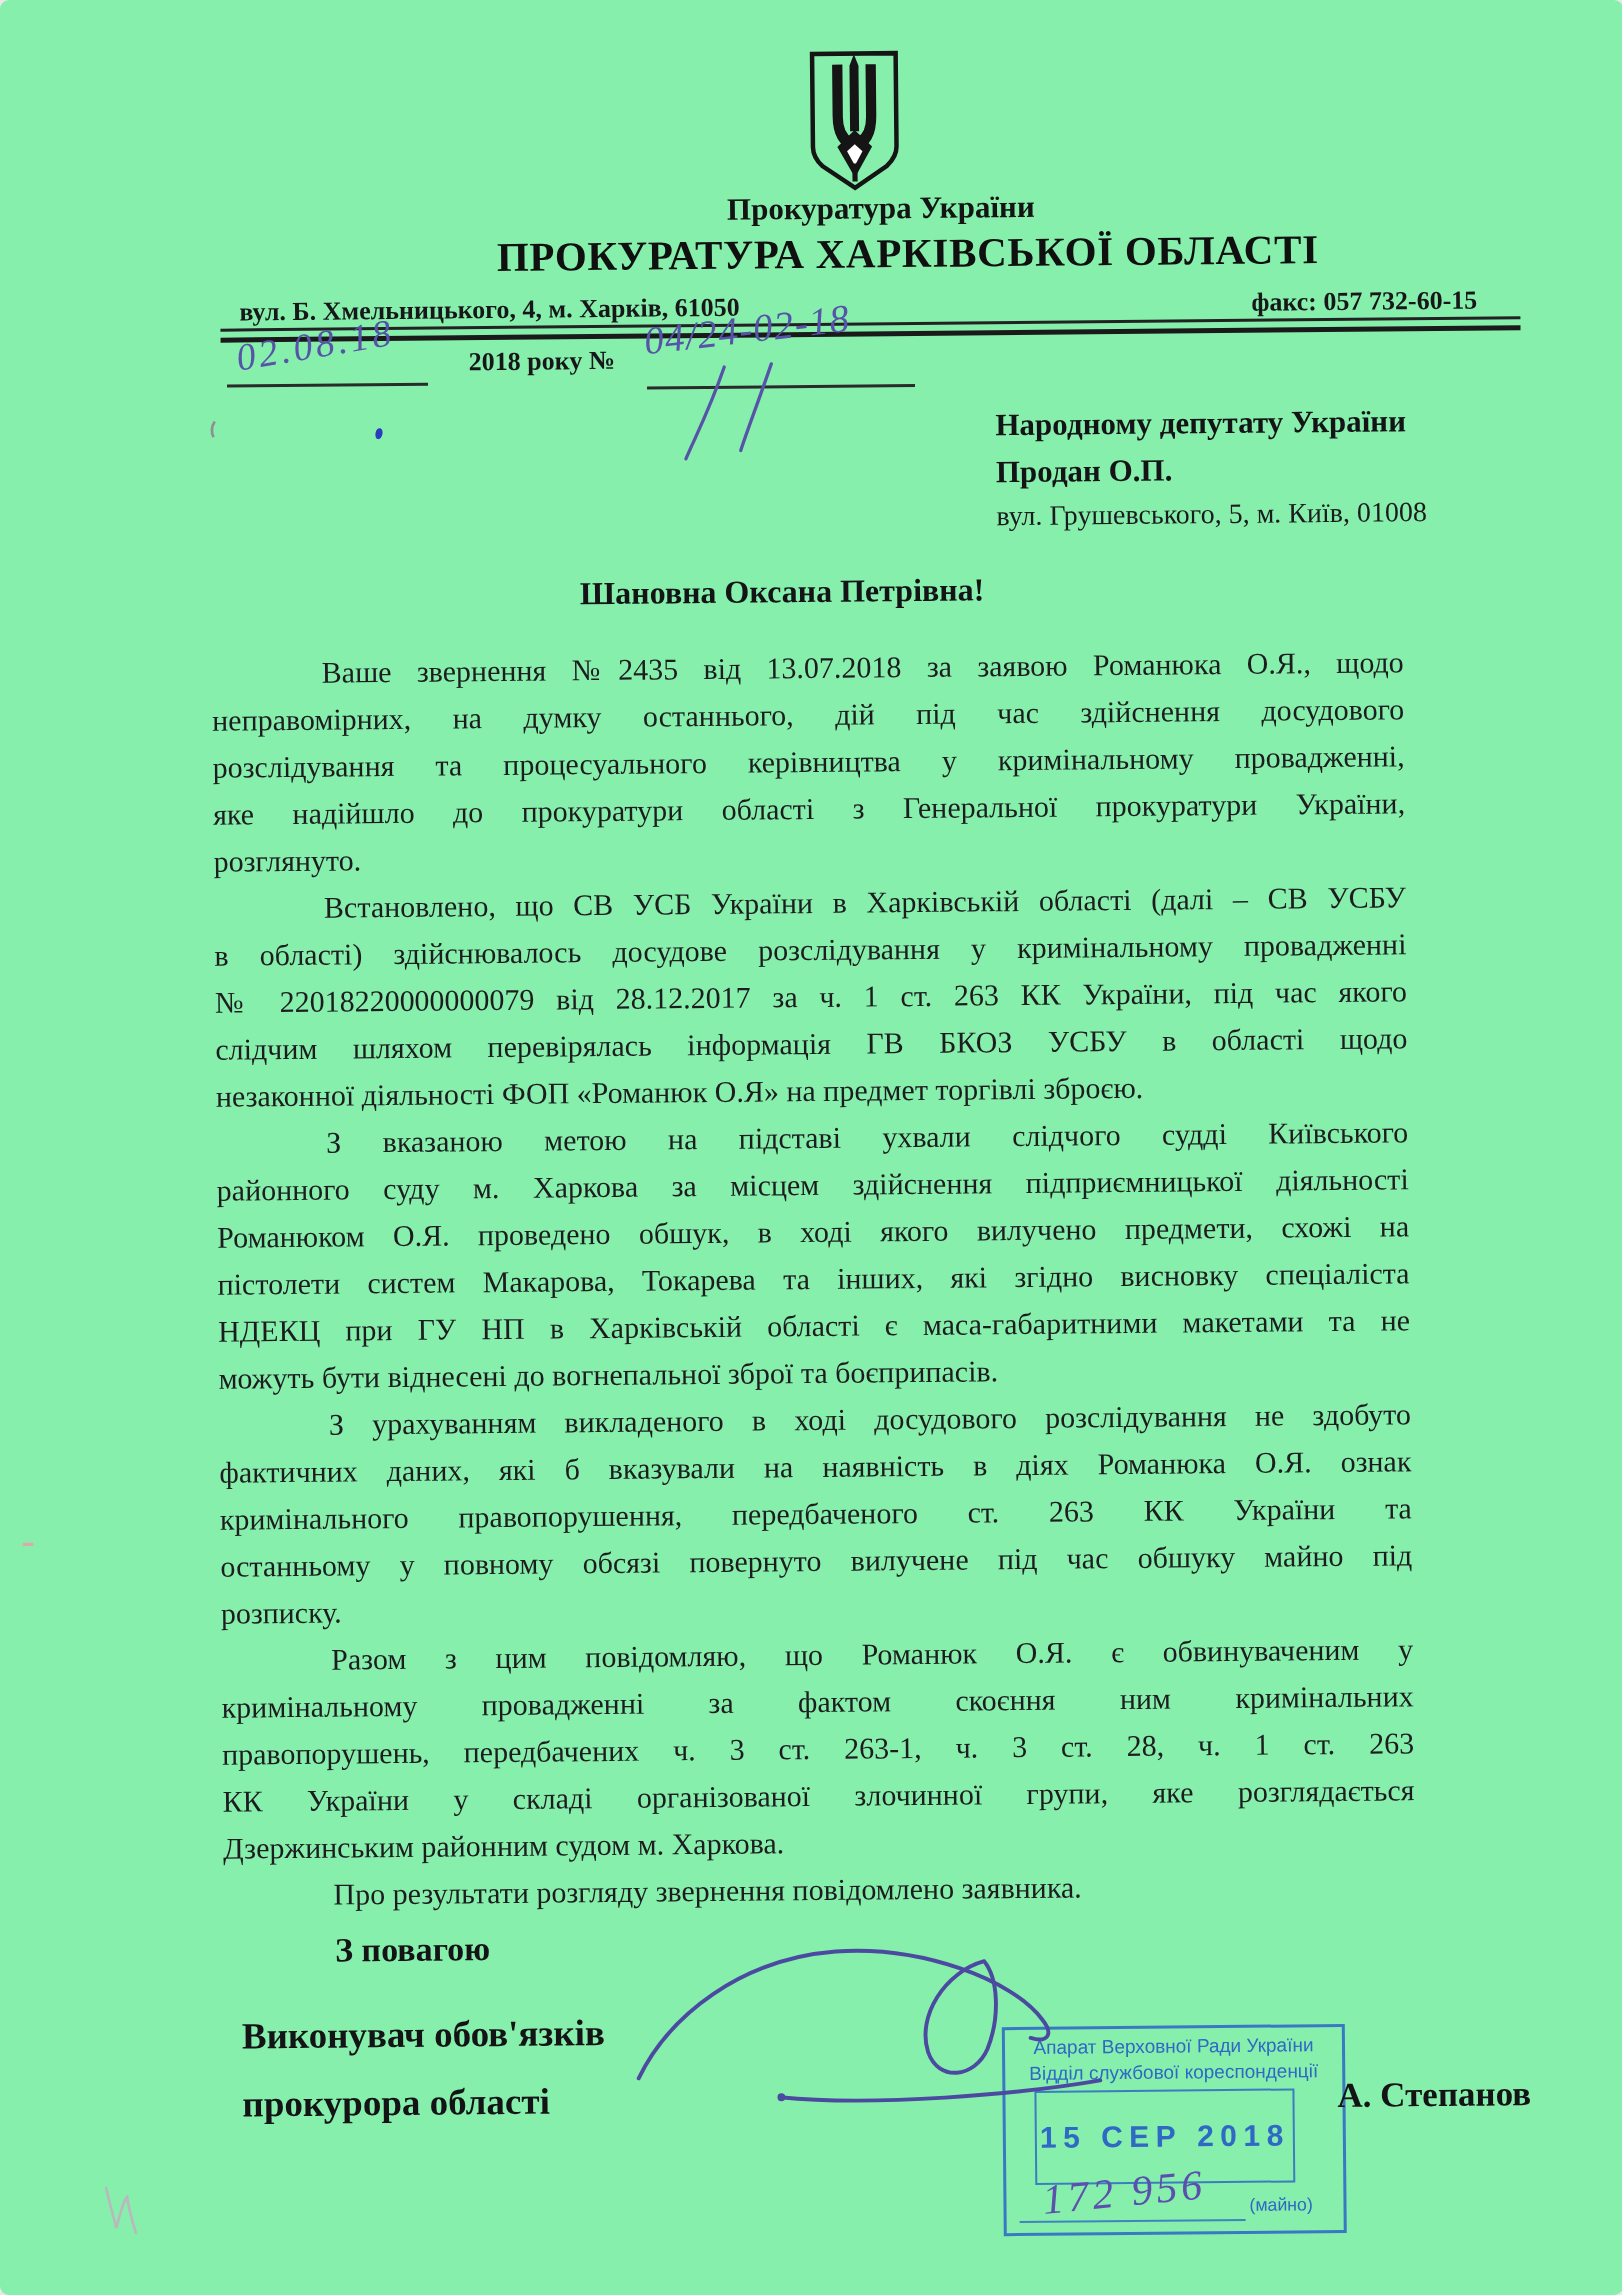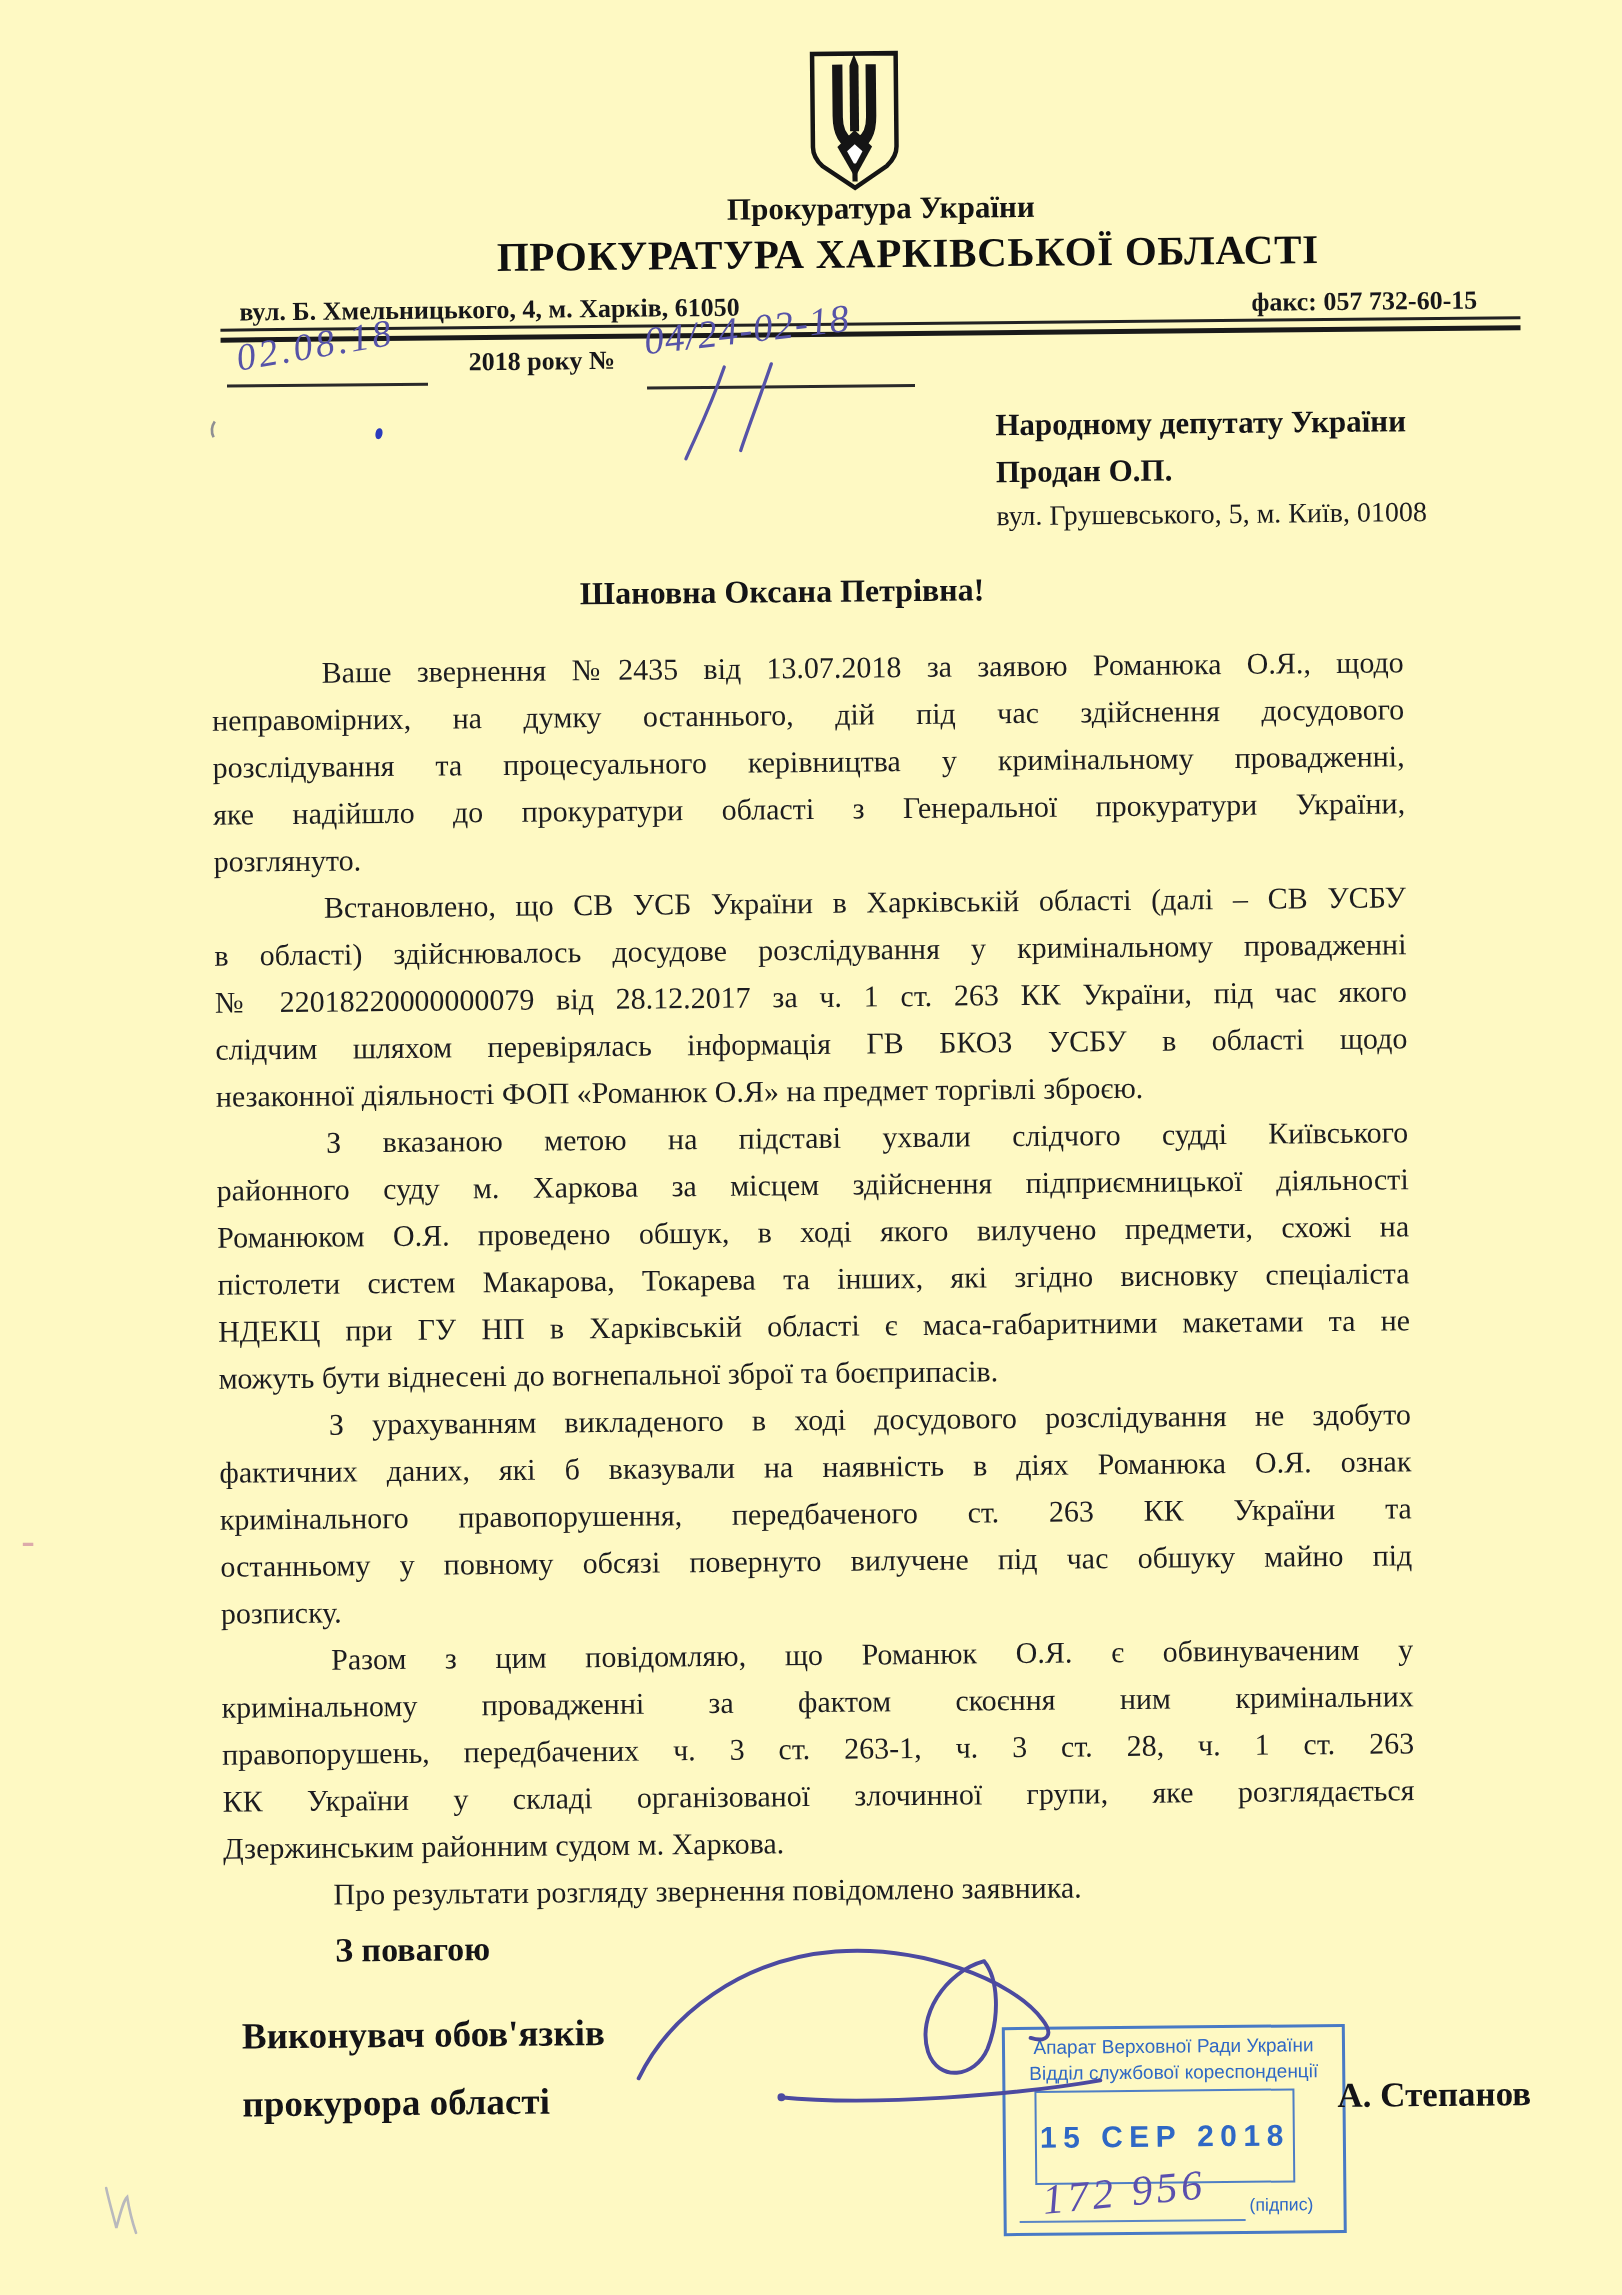--- a/index.html
+++ b/index.html
@@ -1,18 +1,18 @@
 <!DOCTYPE html>
 <html lang="uk" style="font-size:10.5px"><head>
 <meta charset="utf-8">
 <style>
   html,body{margin:0;padding:0;background:#e8e8e8;}
   .page{
-    position:relative;width:1623px;height:2295px;background:#fef9c3;
-    overflow:hidden;font-family:"Liberation Serif","DejaVu Serif",serif;color:#1b1b1e;
+    position:relative;width:1623px;height:2295px;background:#86efac;
+    overflow:hidden;font-family:"Liberation Serif","DejaVu Serif",serif;color:#1b1b1e;border-radius:9px;
   }
   .sheet{position:absolute;inset:0;transform:rotate(-0.55deg);transform-origin:811px 1112px;}
   .abs{position:absolute;}
   
   .agency-small{left:641px;top:191px;width:497px;text-align:center;font-size:31px;font-weight:bold;color:#141414;}
   .agency-main{left:419px;top:230px;width:994px;text-align:center;font-size:41px;font-weight:bold;letter-spacing:0.7px;color:#101010;white-space:nowrap;}
   .addr-left{left:247px;top:292px;font-size:26px;font-weight:bold;color:#17171a;white-space:nowrap;}
   .addr-fax{left:1197px;top:292px;width:288px;text-align:right;font-size:26px;font-weight:bold;color:#17171a;white-space:nowrap;}
   .rule-a{left:228px;top:323px;width:1300px;height:3.3px;background:#222;}
   .rule-b{left:228px;top:332px;width:1300px;height:4.6px;background:#1a1a1a;}
@@ -134,21 +134,21 @@
     <div class="abs signer">А. Степанов</div>
 
     <div class="abs stamp">
       <div class="stamp-line stamp-l1">Апарат Верховної Ради України</div>
       <div class="stamp-line stamp-l2">Відділ службової кореспонденції</div>
       <div class="stamp-inner">
         <div class="stamp-date">15 СЕР 2018</div>
       </div>
       <div class="stamp-number">172 956</div>
       <div class="stamp-underline"></div>
-      <div class="stamp-podpis">(підпис)</div>
+      <div class="stamp-podpis">(майно)</div>
     </div>
 
     <svg class="abs svg-layer" viewBox="0 0 2481 3510">
       <g fill="none" stroke="#4c4aa0" stroke-width="6" stroke-linecap="round">
         <path d="M962 3176 C 1010 3080, 1120 2995, 1265 2985 C 1395 2977, 1535 3030, 1580 3092 C 1598 3115, 1588 3128, 1562 3120"></path>
         <path d="M1492 3002 C 1432 3018, 1388 3085, 1405 3140 C 1420 3186, 1476 3181, 1496 3136 C 1516 3086, 1513 3028, 1492 3002"></path>
         <path d="M1178 3207 C 1320 3223, 1545 3206, 1668 3186"></path>
         <circle cx="1180" cy="3207" r="6" fill="#4c4aa0" stroke="none"></circle>
         <path d="M1118 560 C 1095 625, 1072 668, 1058 700" stroke="#5653a8" stroke-width="5"></path>
         <path d="M1190 556 C 1168 618, 1152 658, 1142 688" stroke="#5653a8" stroke-width="5"></path>

